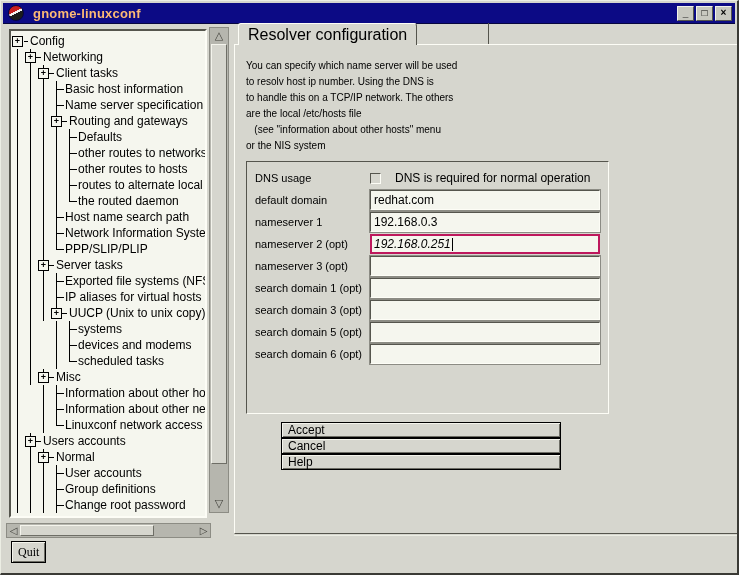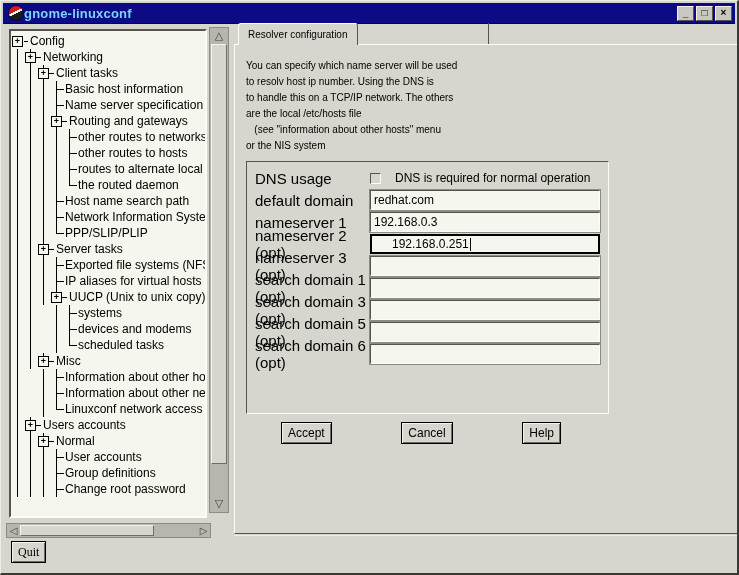--- a/index.html
+++ b/index.html
@@ -12,21 +12,21 @@
     font-family:"Liberation Sans","DejaVu Sans",sans-serif;
     font-size:12px;color:#000;
   }
   
   .titlebar{position:absolute;left:2px;top:2px;right:2px;height:21px;
     background:#0c0a85;display:flex;align-items:center;
     border-bottom:1px solid #06053f;}
   .app-icon{width:16px;height:16px;margin-left:5px;border-radius:50%;
     background:linear-gradient(155deg,#c81f1f 40%,#f3f3f3 40% 52%,#1c1c1c 52%);
     border:1px solid #06053f;flex:none;}
-  .title-text{color:#7dd3fc;font-weight:bold;font-size:13px;
+  .title-text{color:#fdba74;font-weight:bold;font-size:13px;margin-left:9px;
     letter-spacing:0.2px;}
   .win-controls{margin-left:auto;display:flex;gap:2px;margin-right:3px;}
   .win-btn{width:17px;height:15px;background:#c8c8c0;
     border:1px solid;border-color:#f2f2ea #55554d #55554d #f2f2ea;
     display:flex;align-items:center;justify-content:center;
     font-size:10px;font-weight:bold;line-height:1;color:#000;cursor:default;}
   
   .tree-viewport{position:absolute;left:8px;top:28px;width:198px;height:489px;
     background:#f5f6ee;overflow:hidden;
     border:2px solid;border-color:#55554d #fdfdf6 #fdfdf6 #55554d;
@@ -58,42 +58,42 @@
   .hs-arrow{position:absolute;top:0;bottom:0;width:13px;text-align:center;
     font-size:10px;line-height:13px;color:#44443e;cursor:default;}
   
   .notebook-page{position:absolute;left:233px;top:43px;width:504px;height:490px;
     border-top:1px solid #fdfdf6;border-left:1px solid #fdfdf6;
     border-bottom:1px solid #55554d;background:#d6d6ce;}
   .page-bottom-light{position:absolute;left:233px;top:534px;width:504px;height:1px;background:#eceee4;}
   .tab{position:absolute;left:237px;top:22px;height:22px;padding:0 9px;
     background:#d6d6ce;display:flex;align-items:center;
     border-top:1px solid #fdfdf6;border-left:1px solid #fdfdf6;border-right:1px solid #55554d;
-    border-top-left-radius:3px;border-top-right-radius:3px;z-index:3;font-size:10px;}
+    border-top-left-radius:3px;border-top-right-radius:3px;z-index:3;font-size:16px;}
   .tab-strip-edge{position:absolute;left:487px;top:22px;width:1px;height:21px;background:#55554d;}
   .desc{position:absolute;left:245px;top:57px;line-height:16px;font-size:10px;white-space:pre;}
   
   .form-frame{position:absolute;left:245px;top:160px;width:363px;height:253px;
     border:1px solid;border-color:#55554d #fdfdf6 #fdfdf6 #55554d;
     padding-top:5px;}
   .form-row{height:22px;display:flex;align-items:center;padding-left:8px;position:relative;}
-  .form-label{width:115px;flex:none;font-size:15px;}
+  .form-label{width:115px;flex:none;font-size:11px;}
   .field{position:absolute;left:123px;width:230px;height:20px;background:#f5f6ee;
     border:1px solid;border-color:#55554d #fdfdf6 #fdfdf6 #55554d;
     outline:1px solid #8c8c84;outline-offset:0;
     display:flex;align-items:center;padding-left:3px;font-size:12px;}
-  .field.focused{border:2px solid #000000;outline:none;padding-left:20px;}
+  .field.focused{border:2px solid #be185d;outline:none;padding-left:2px;font-style:italic;}
   .caret{display:inline-block;width:1px;height:13px;background:#000;margin-left:1px;}
   .cb-wrap{position:absolute;left:123px;display:flex;align-items:center;}
   .checkbox{width:11px;height:11px;background:#d6d6ce;flex:none;
     border:1px solid;border-color:#55554d #fdfdf6 #fdfdf6 #55554d;}
   .cb-label{margin-left:14px;font-size:12px;white-space:nowrap;}
   
   .btn-row{position:absolute;left:245px;top:421px;width:363px;height:22px;
-    display:flex;justify-content:space-between;padding:0 48px 0 35px;}
+    display:flex;justify-content:space-between;padding:0 48px 0 35px;flex-direction:column;}
   .btn{height:22px;padding:0 6px;background:#d6d6ce;font-size:12px;
     border:1px solid #000;box-shadow:inset 1px 1px 0 #f4f4ec, inset -1px -1px 0 #6e6e66;
     display:flex;align-items:center;cursor:default;}
   .quit-btn{position:absolute;left:10px;top:540px;font-family:Liberation Serif, serif;}
 </style>
 </head>
 <body>
 
 <div class="window">
 
@@ -155,20 +155,28 @@
         </span>
         <span class="dash"></span>
         <span class="tree-label">Routing and gateways</span>
       </div>
       <div class="tree-row">
         <span class="seg g"></span>
         <span class="seg g"></span>
         <span class="seg g"></span>
         <span class="seg g"></span>
         <span class="seg conn-tee"></span>
+        <span class="tree-label">Defaults</span>
+      </div>
+      <div class="tree-row">
+        <span class="seg g"></span>
+        <span class="seg g"></span>
+        <span class="seg g"></span>
+        <span class="seg g"></span>
+        <span class="seg conn-tee"></span>
         <span class="tree-label">other routes to networks</span>
       </div>
       <div class="tree-row">
         <span class="seg g"></span>
         <span class="seg g"></span>
         <span class="seg g"></span>
         <span class="seg g"></span>
         <span class="seg conn-tee"></span>
         <span class="tree-label">other routes to hosts</span>
       </div>

